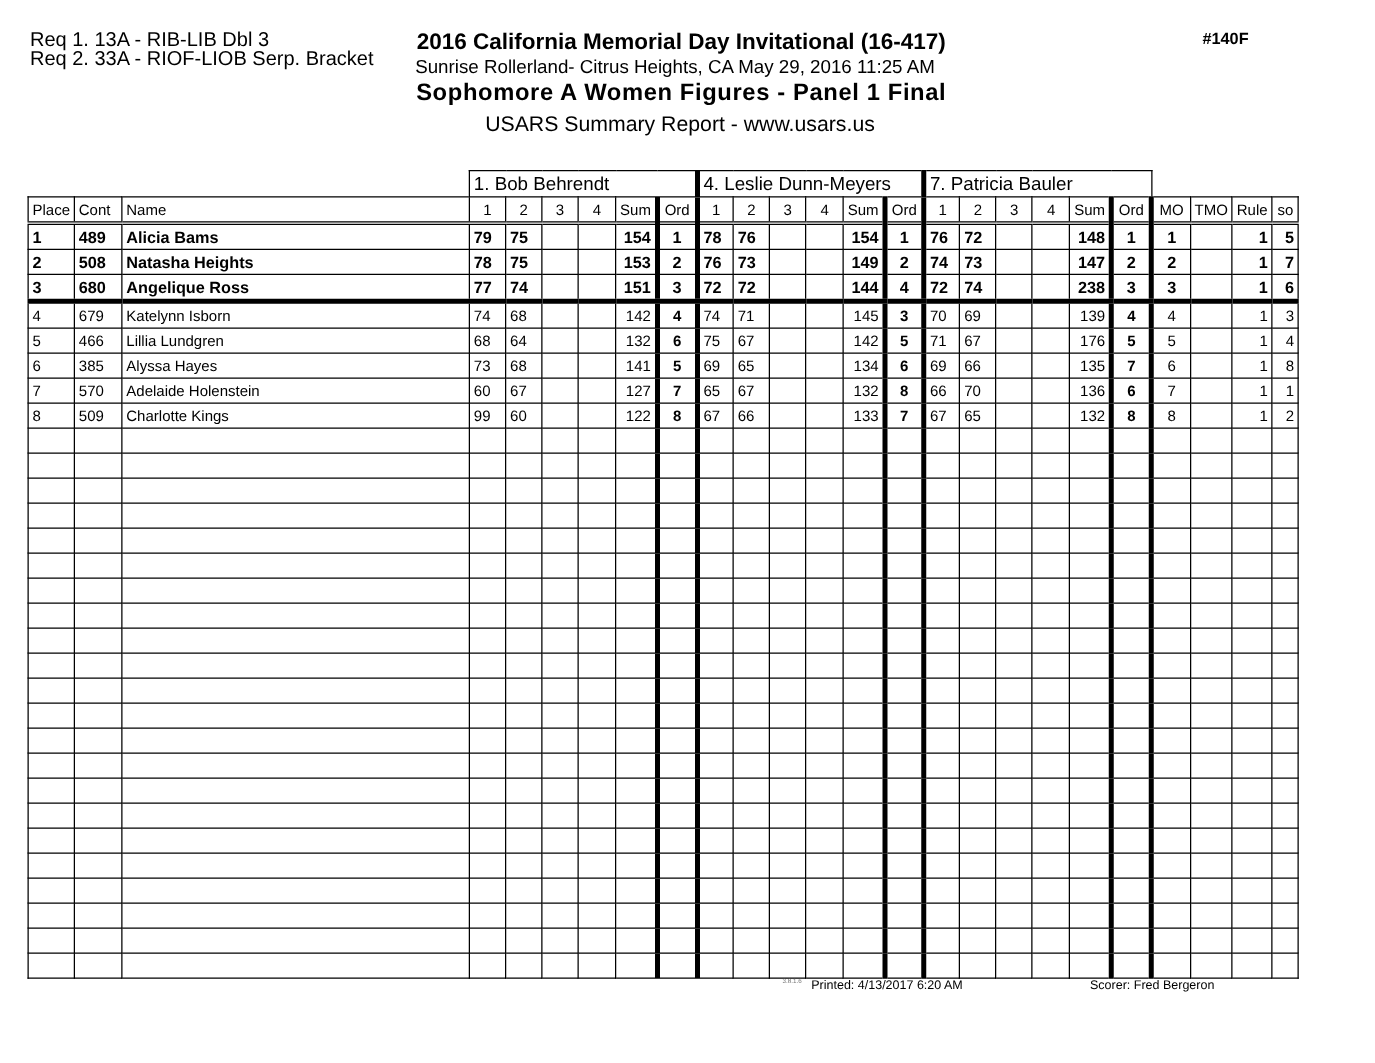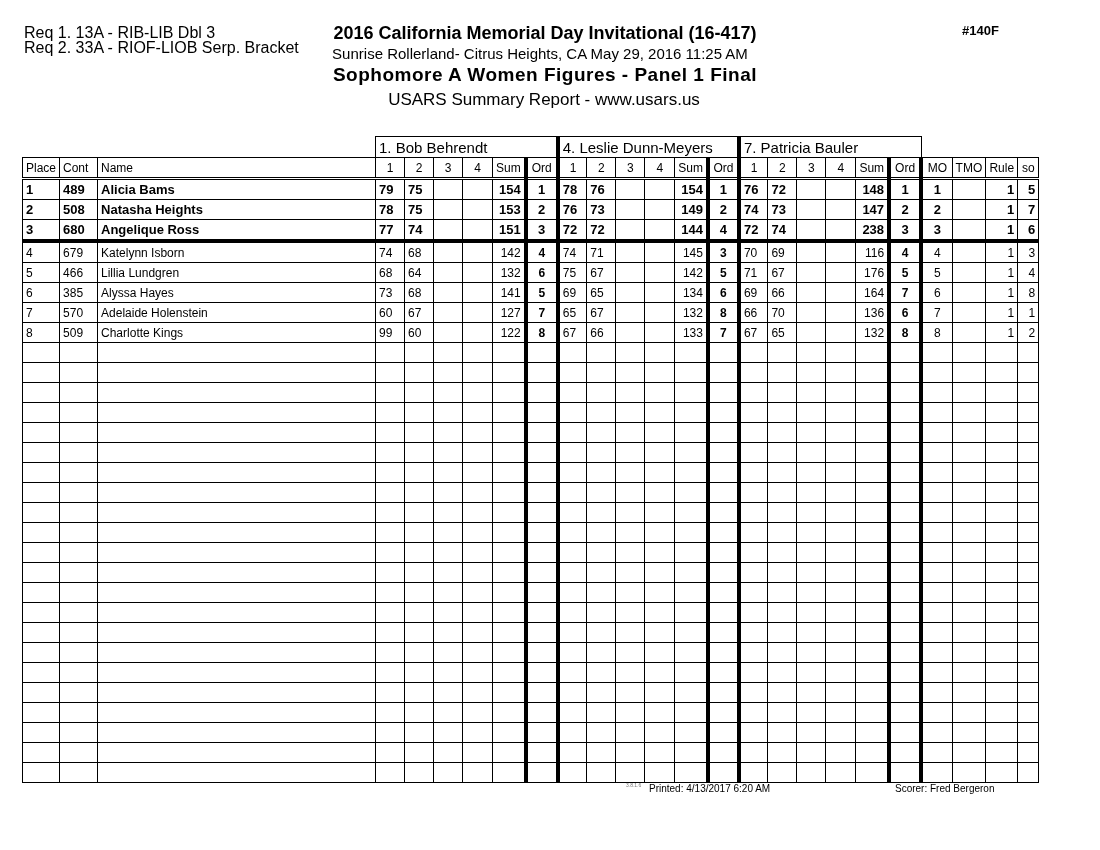--- a/index.html
+++ b/index.html
@@ -194,21 +194,21 @@
         <td class="thickL">74</td>
         <td>71</td>
         <td></td>
         <td></td>
         <td class="r">145</td>
         <td class="thickL c b">3</td>
         <td class="thickL">70</td>
         <td>69</td>
         <td></td>
         <td></td>
-        <td class="r">116</td>
+        <td class="r">139</td>
         <td class="thickL c b">4</td>
         <td class="thickL c">4</td>
         <td class="c"></td>
         <td class="r">1</td>
         <td class="r">3</td>
       </tr>
       <tr class="">
         <td>5</td>
         <td>466</td>
         <td>Lillia Lundgren</td>
@@ -248,21 +248,21 @@
         <td class="thickL">69</td>
         <td>65</td>
         <td></td>
         <td></td>
         <td class="r">134</td>
         <td class="thickL c b">6</td>
         <td class="thickL">69</td>
         <td>66</td>
         <td></td>
         <td></td>
-        <td class="r">164</td>
+        <td class="r">135</td>
         <td class="thickL c b">7</td>
         <td class="thickL c">6</td>
         <td class="c"></td>
         <td class="r">1</td>
         <td class="r">8</td>
       </tr>
       <tr class="">
         <td>7</td>
         <td>570</td>
         <td>Adelaide Holenstein</td>
@@ -908,13 +908,13 @@
         <td class="thickL"></td>
         <td></td>
         <td></td>
         <td></td>
       </tr>
     </tbody>
 </table>
 
 <div class="ver">3.8.1.6</div>
 <div class="footer" style="left:649px">Printed:  4/13/2017  6:20 AM</div>
-<div class="footer" style="left:895px">Scorer:   Fred Bergeron</div>
+<div class="footer" style="left:872px">Scorer:   Fred Bergeron</div>
 
 </body></html>

